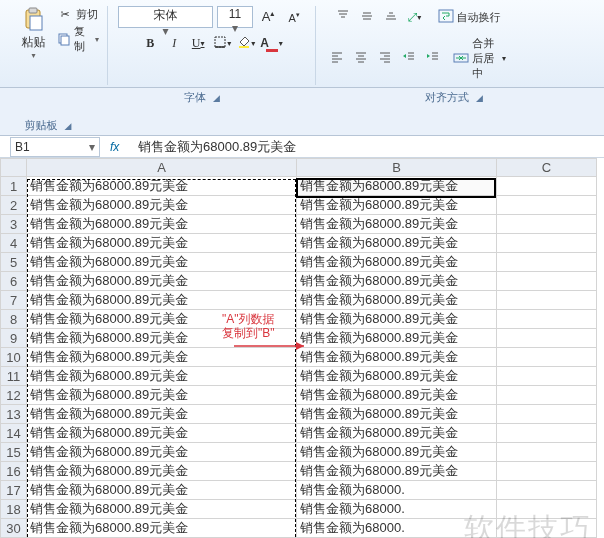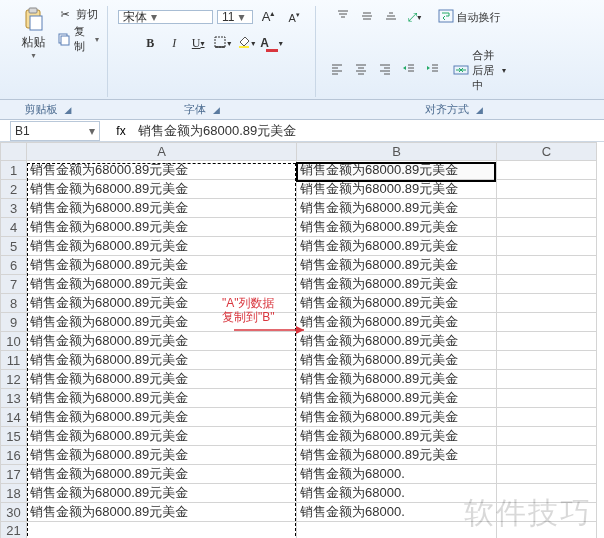--- a/index.html
+++ b/index.html
@@ -9,43 +9,43 @@
 .groups { display: flex; align-items: stretch; }
 .group { border-right: 1px solid #c9d7e6; padding: 0 10px 4px 10px; display: flex; flex-direction: column; align-items: center; }
 .clipboard-g { width: 100px; }
 .paste-btn { display: flex; flex-direction: column; align-items: center; width: 40px; }
 .paste-btn .icon { width: 30px; height: 28px; display: flex; align-items: center; justify-content: center; }
 .small-btns { display: flex; flex-direction: column; gap: 2px; font-size: 11px; color: #333; }
 .small-row { display: flex; align-items: center; gap: 3px; }
 .small-row .icon { width: 16px; height: 16px; display: flex; align-items: center; justify-content: center; }
 .font-g { width: 208px; }
 .font-row1 { display: flex; gap: 4px; align-items: center; }
-.font-select { height: 14px; border: 1px solid #a8bdd4; background: #fff; font-size: 12px; padding: 0 4px; display: flex; align-items: center; }
+.font-select { height: 22px; border: 1px solid #a8bdd4; background: #fff; font-size: 12px; padding: 0 4px; display: flex; align-items: center; flex-direction: column; }
 .font-arrow { padding: 0 4px; color: #666; }
 .font-row2 { display: flex; gap: 2px; align-items: center; margin-top: 4px; }
 .fmt-btn { min-width: 22px; height: 22px; display: flex; align-items: center; justify-content: center; border: 1px solid transparent; font-family: "Times New Roman", serif; }
 .bold { font-weight: bold; }
 .ital { font-style: italic; }
 .under { text-decoration: underline; }
 .align-g { width: 200px; }
 .align-row { display: flex; gap: 2px; align-items: center; }
-.align-row2 { margin-top: 20px; }
+.align-row2 { margin-top: 8px; }
 .align-opt { display: flex; align-items: center; gap: 3px; font-size: 11px; }
 
 .ribbon-labels { display: flex; background: #eaf1fa; border-bottom: 1px solid #b7c5d6; padding: 2px 0; }
 .ribbon-labels .lbl { font-size: 11px; color: #4a6a8f; text-align: center; }
-.lbl1 { width: 100px; }
+.lbl1 { width: 100px; margin-top: 28px; }
 .lbl2 { width: 208px; }
 .lbl3 { width: 200px; flex: 1; }
 .corner { font-size: 9px; color: #5b7ba0; padding: 0 4px; }
 
 .formula-bar { display: flex; align-items: center; height: 22px; border-bottom: 1px solid #ccd7e3; }
 .name-box { width: 90px; height: 20px; border: 1px solid #b9c8d9; display: flex; align-items: center; padding: 0 4px; margin: 0 10px; font-size: 12px; background: #fff; }
 .name-arrow { color: #666; margin-left: auto; }
-.fx { width: 22px; text-align: center; font-size: 12px; color: #000000; }
+.fx { width: 22px; font-style: italic; font-size: 12px; color: #0369a1; }
 .formula-input { flex: 1; padding: 0 6px; font-size: 13px; }
 
 .grid-wrap { position: relative; }
 .grid { border-collapse: collapse; table-layout: fixed; }
 .grid th, .grid td { border: 1px solid #d4d4d4; height: 18px; font-size: 13px; }
 .rowhdr { width: 26px; background: #e8edf4; text-align: center; color: #555; font-weight: normal; font-size: 11px; }
 .colhdr { background: #e8edf4; text-align: center; color: #555; font-weight: normal; height: 20px; font-size: 12px; }
 .corner-cell { background: #e8edf4; width: 26px; }
 .colA { width: 270px; }
 .colB { width: 200px; }

